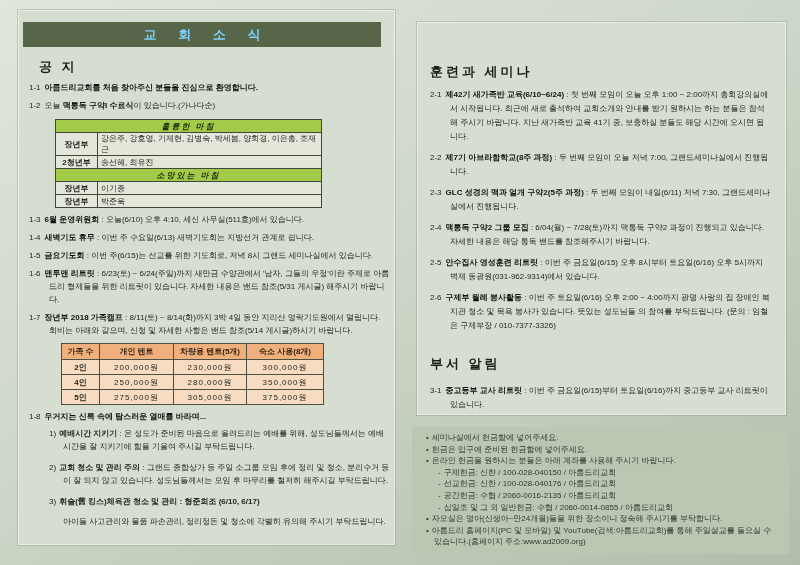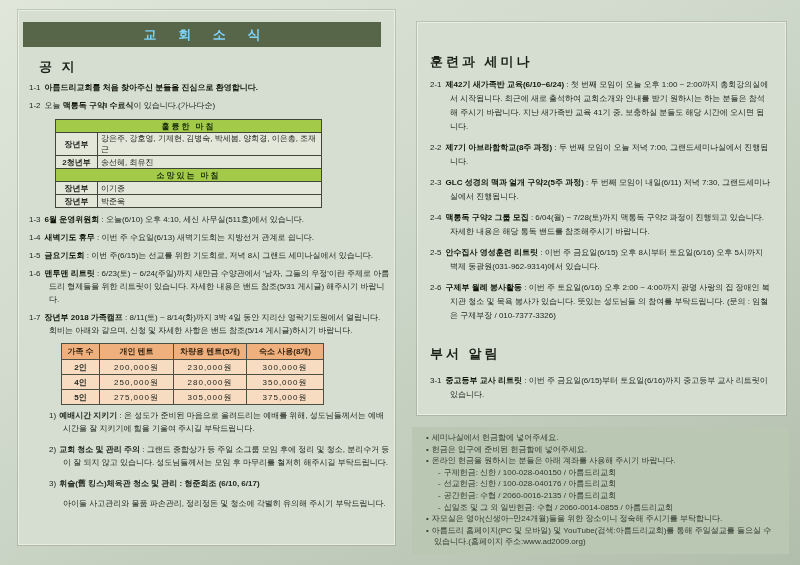--- a/index.html
+++ b/index.html
@@ -21,34 +21,34 @@
   .title-bar {
     margin:11px 13px 0 4px; height:25px; background:#576648; color:#7dd3fc;
     text-align:center; line-height:26px; font-size:13px; font-weight:bold;
     letter-spacing:9px; text-indent:9px;
   }
   h2.sec {
     font-size:13px; font-weight:bold; letter-spacing:3px; color:#1c1f16;
     margin:11px 0 0 10px;
   }
   .right-panel h2.sec { margin-left:0; }
-  .right-panel h2.first { margin-top:30px; }
+  .right-panel h2.first { margin-top:40px; }
   .right-panel h2.later { margin-top:22px; }
 
   .lcontent { padding:0 4px 0 10px; }
 
   .item { font-size:8px; line-height:13px; margin:5px 0 0 0; padding-left:20px; text-indent:-20px; }
   .right-panel .item { line-height:14px; margin:7px 0 0 0; }
   .right-panel .item.sec-item { margin-top:11px; }
   .item .num { margin-right:4px; }
   .item b { color:#111409; }
 
   table.ceremony { border-collapse:collapse; margin:7px 0 2px 26px; table-layout:fixed; }
   table.ceremony td { border:1px solid #41453a; font-size:8px; padding:0 3px; height:12px; background:#e3e7da; }
-  table.ceremony td.ghead { background:#a4ca4a; text-align:center; font-weight:bold; color:#20350e; letter-spacing:2px; }
+  table.ceremony td.ghead { background:#a4ca4a; text-align:center; font-weight:bold; color:#20350e; letter-spacing:2px;font-style:italic; }
   table.ceremony td.glabel { text-align:center; font-weight:bold; }
   .col-label { width:42px; } .col-names { width:224px; }
 
   table.camp { border-collapse:collapse; margin:6px 0 4px 32px; text-align:center; table-layout:fixed; }
   table.camp th, table.camp td { border:1px solid #4c4f44; font-size:8px; padding:0; height:14px; }
   table.camp th { background:#f0b07e; color:#2e1f0d; height:15px; }
   table.camp td { background:#f8dcc2; letter-spacing:1px; }
   table.camp td.fam { font-weight:bold; letter-spacing:0; }
   .c0{width:38px;} .c1{width:74px;} .c2{width:73px;} .c3{width:77px;}
 
@@ -155,20 +155,23 @@
       </tr>
       <tr>
         <td class="fam">5인</td>
         <td>275,000원</td>
         <td>305,000원</td>
         <td>375,000원</td>
       </tr>
     </tbody>
       </table>
 
+    <p class="item">
+      <span class="num">1-8</span><b>우거지는 신록 속에 탐스러운 열매를 바라며...</b>
+    </p>
     <p class="sub">
       <span class="num">1)</span><b>예배시간 지키기</b><span> : 온 성도가 준비된 마음으로 올려드리는 예배를 위해, 성도님들께서는 예배시간을 잘 지키기에 힘을 기울여 주시길 부탁드립니다.</span>
     </p>
     <p class="sub">
       <span class="num">2)</span><b>교회 청소 및 관리 주의</b><span> : 그랜드 종합상가 등 주일 소그룹 모임 후에 정리 및 청소, 분리수거 등이 잘 되지 않고 있습니다. 성도님들께서는 모임 후 마무리를 철저히 해주시길 부탁드립니다.</span>
     </p>
     <p class="sub">
       <span class="num">3)</span><b>휘슬(舊 킹스)체육관 청소 및 관리 : 형준희조 (6/10, 6/17)</b><span></span>
     </p>
     <p class="note">아이들 사고관리와 물품 파손관리, 정리정돈 및 청소에 각별히 유의해 주시기 부탁드립니다.</p>

